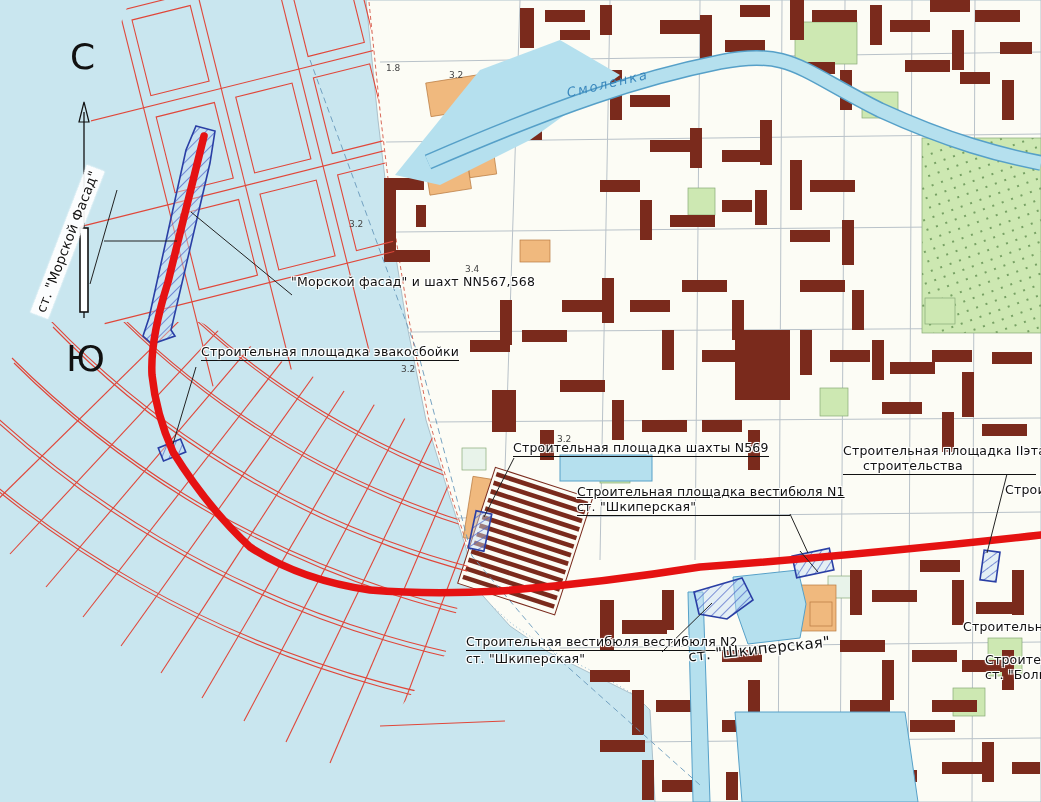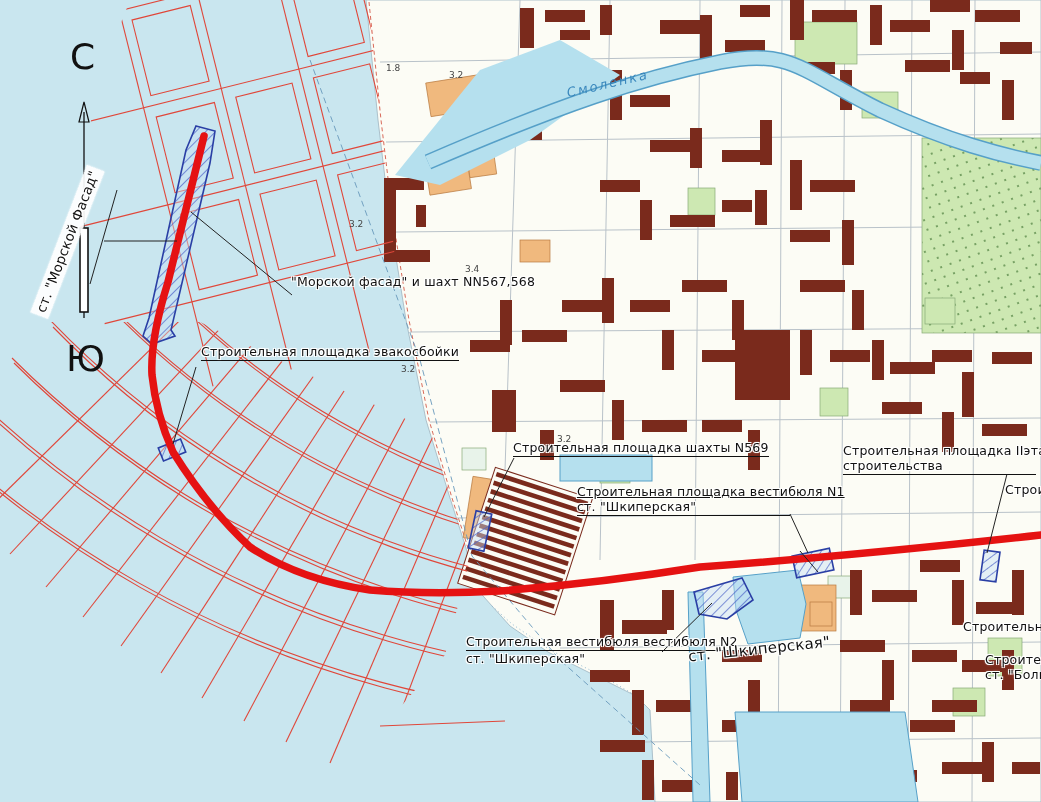--- a/index.html
+++ b/index.html
@@ -338,21 +338,21 @@
 </div>
 
 <div class="lbl ubox" style="left:577px;top:484px;width:213px;">
   <span style="display:block;text-decoration:underline;">Строительная площадка вестибюля N1</span>
   <span style="display:block;">ст. "Шкиперская"</span>
 </div>
 
 
 <div class="lbl ubox" style="left:843px;top:443px;width:193px;">
   <span style="display:block;">Строительная площадка IIэтапа</span>
-  <span style="display:block;">строительства</span>
+  <span style="display:block;padding-left:20px;">строительства</span>
 </div>
 
 <div class="lbl u1" style="left:466px;top:634px;">
   <span class="l1" style="min-width:196px;">Строительная вестибюля вестибюля N2</span>
   <span>ст. "Шкиперская"</span>
 </div>
 
 <div class="lbl bigstation" style="left:688px;top:642px;">ст. "Шкиперская"</div>
 
 <div class="lbl" style="left:1005px;top:482px;">Строи</div>

